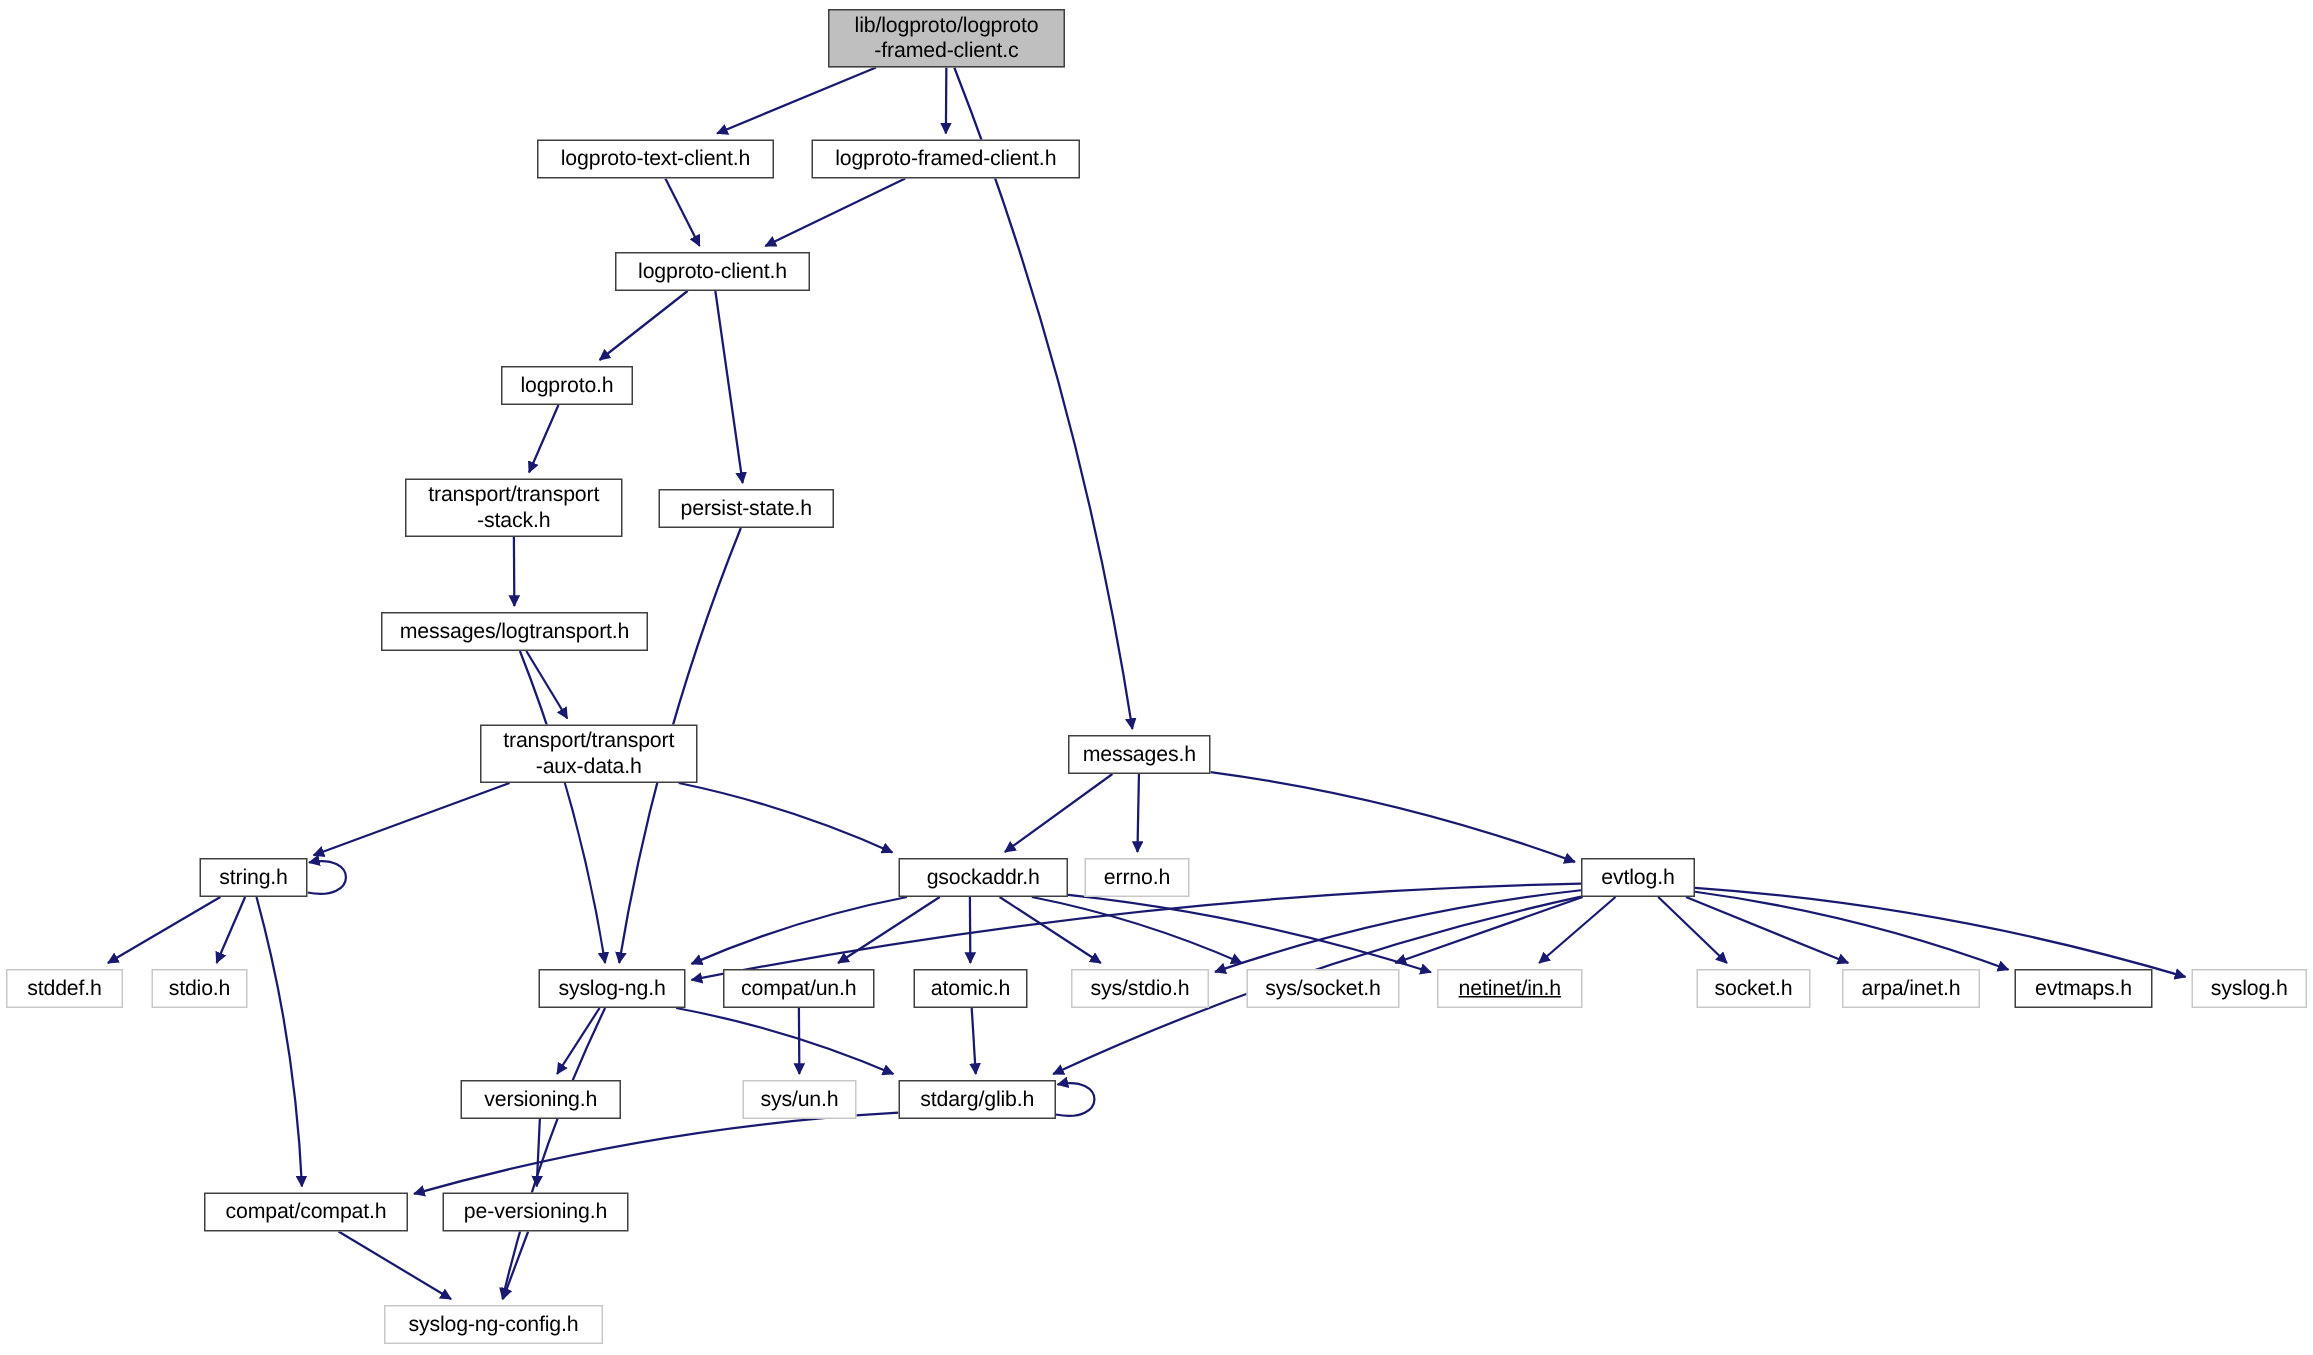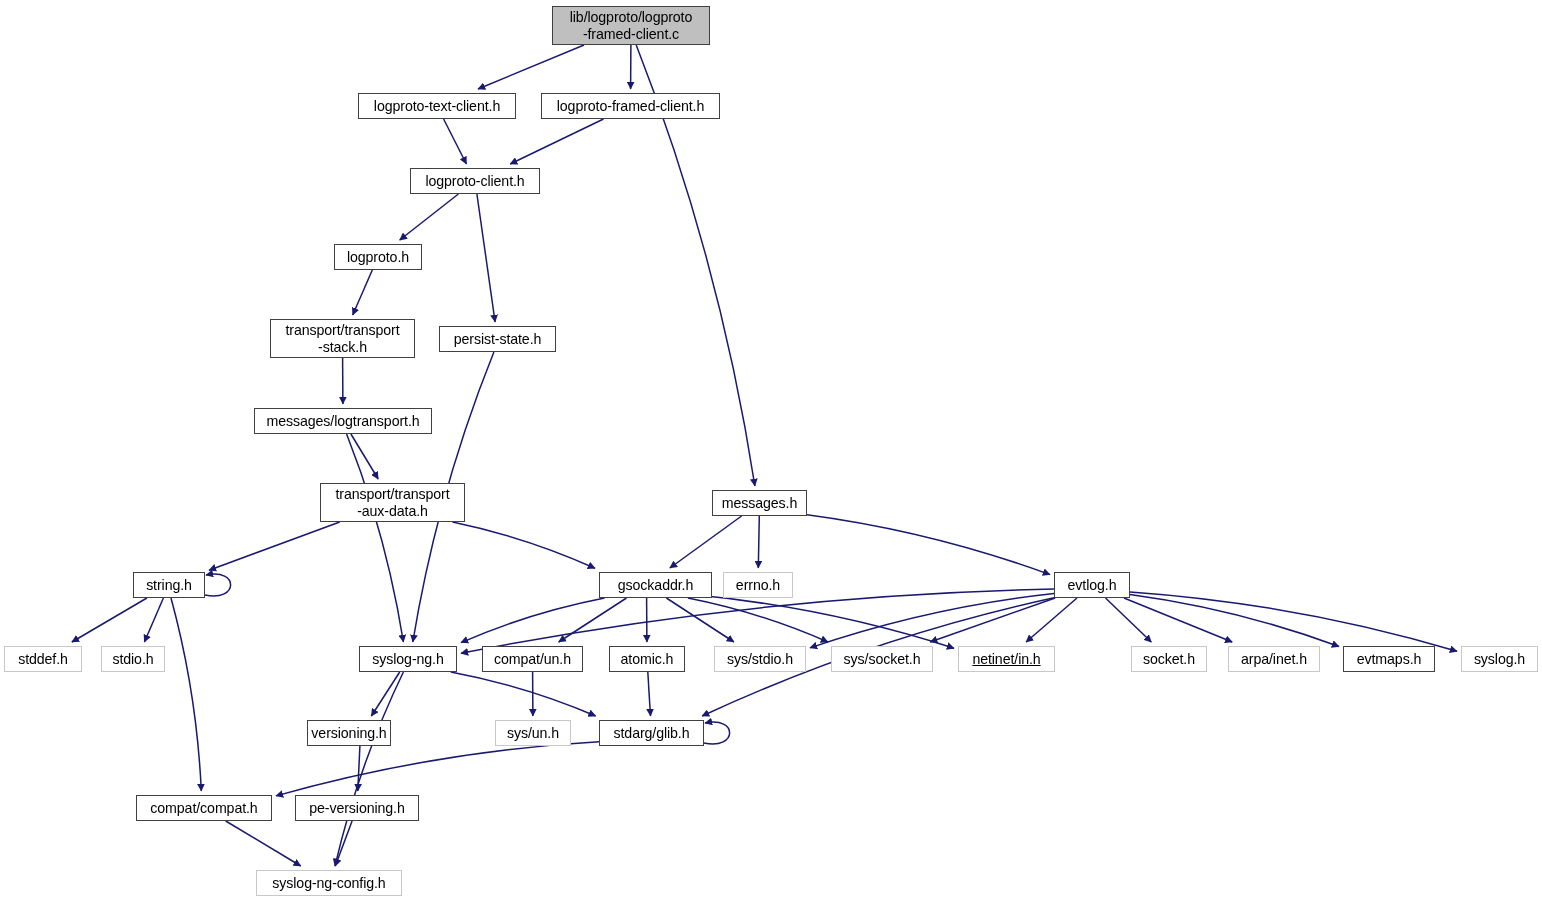--- a/index.html
+++ b/index.html
@@ -136,20 +136,20 @@
       <div class="node local" style="left: 359px; top: 646px; width: 98px; height: 26px;">syslog-ng.h</div>
       <div class="node local" style="left: 482px; top: 646px; width: 101px; height: 26px;">compat/un.h</div>
       <div class="node local" style="left: 609px; top: 646px; width: 76px; height: 26px;">atomic.h</div>
       <div class="node system" style="left: 714px; top: 646px; width: 92px; height: 26px;">sys/stdio.h</div>
       <div class="node system" style="left: 831px; top: 646px; width: 102px; height: 26px;">sys/socket.h</div>
       <div class="node system" style="left: 958px; top: 646px; width: 97px; height: 26px; text-decoration: underline;">netinet/in.h</div>
       <div class="node system" style="left: 1131px; top: 646px; width: 76px; height: 26px;">socket.h</div>
       <div class="node system" style="left: 1228px; top: 646px; width: 92px; height: 26px;">arpa/inet.h</div>
       <div class="node local" style="left: 1343px; top: 646px; width: 92px; height: 26px;">evtmaps.h</div>
       <div class="node system" style="left: 1461px; top: 646px; width: 77px; height: 26px;">syslog.h</div>
-      <div class="node local" style="left: 307px; top: 720px; width: 84px; height: 26px;">versioning.h</div>
+      <div class="node local" style="left: 307px; top: 720px; width: 107px; height: 26px;">versioning.h</div>
       <div class="node system" style="left: 495px; top: 720px; width: 76px; height: 26px;">sys/un.h</div>
       <div class="node local" style="left: 599px; top: 720px; width: 105px; height: 26px;">stdarg/glib.h</div>
       <div class="node local" style="left: 136px; top: 795px; width: 136px; height: 26px;">compat/compat.h</div>
       <div class="node local" style="left: 295px; top: 795px; width: 124px; height: 26px;">pe-versioning.h</div>
       <div class="node system" style="left: 256px; top: 870px; width: 146px; height: 26px;">syslog-ng-config.h</div>
     </div>
 </div>
 
 </body></html>

